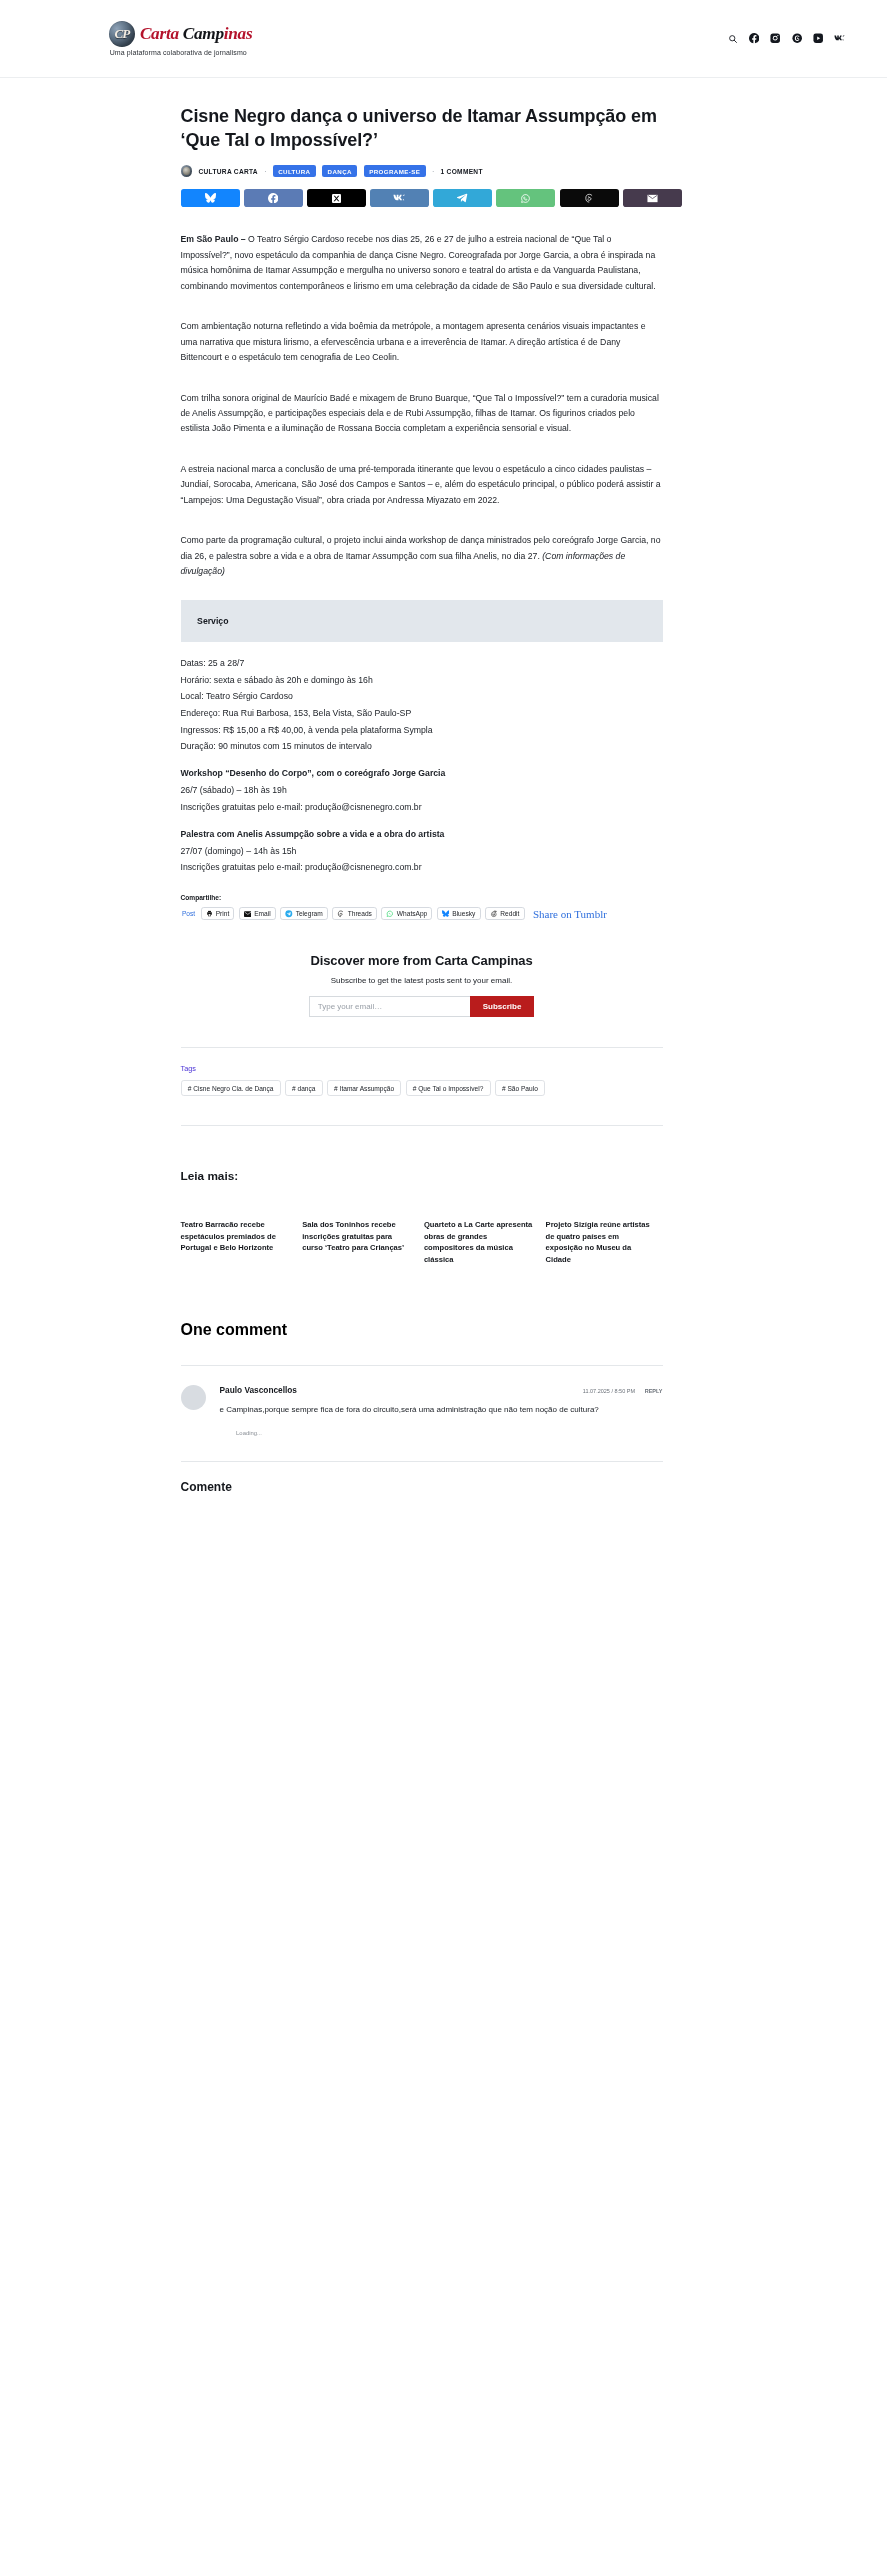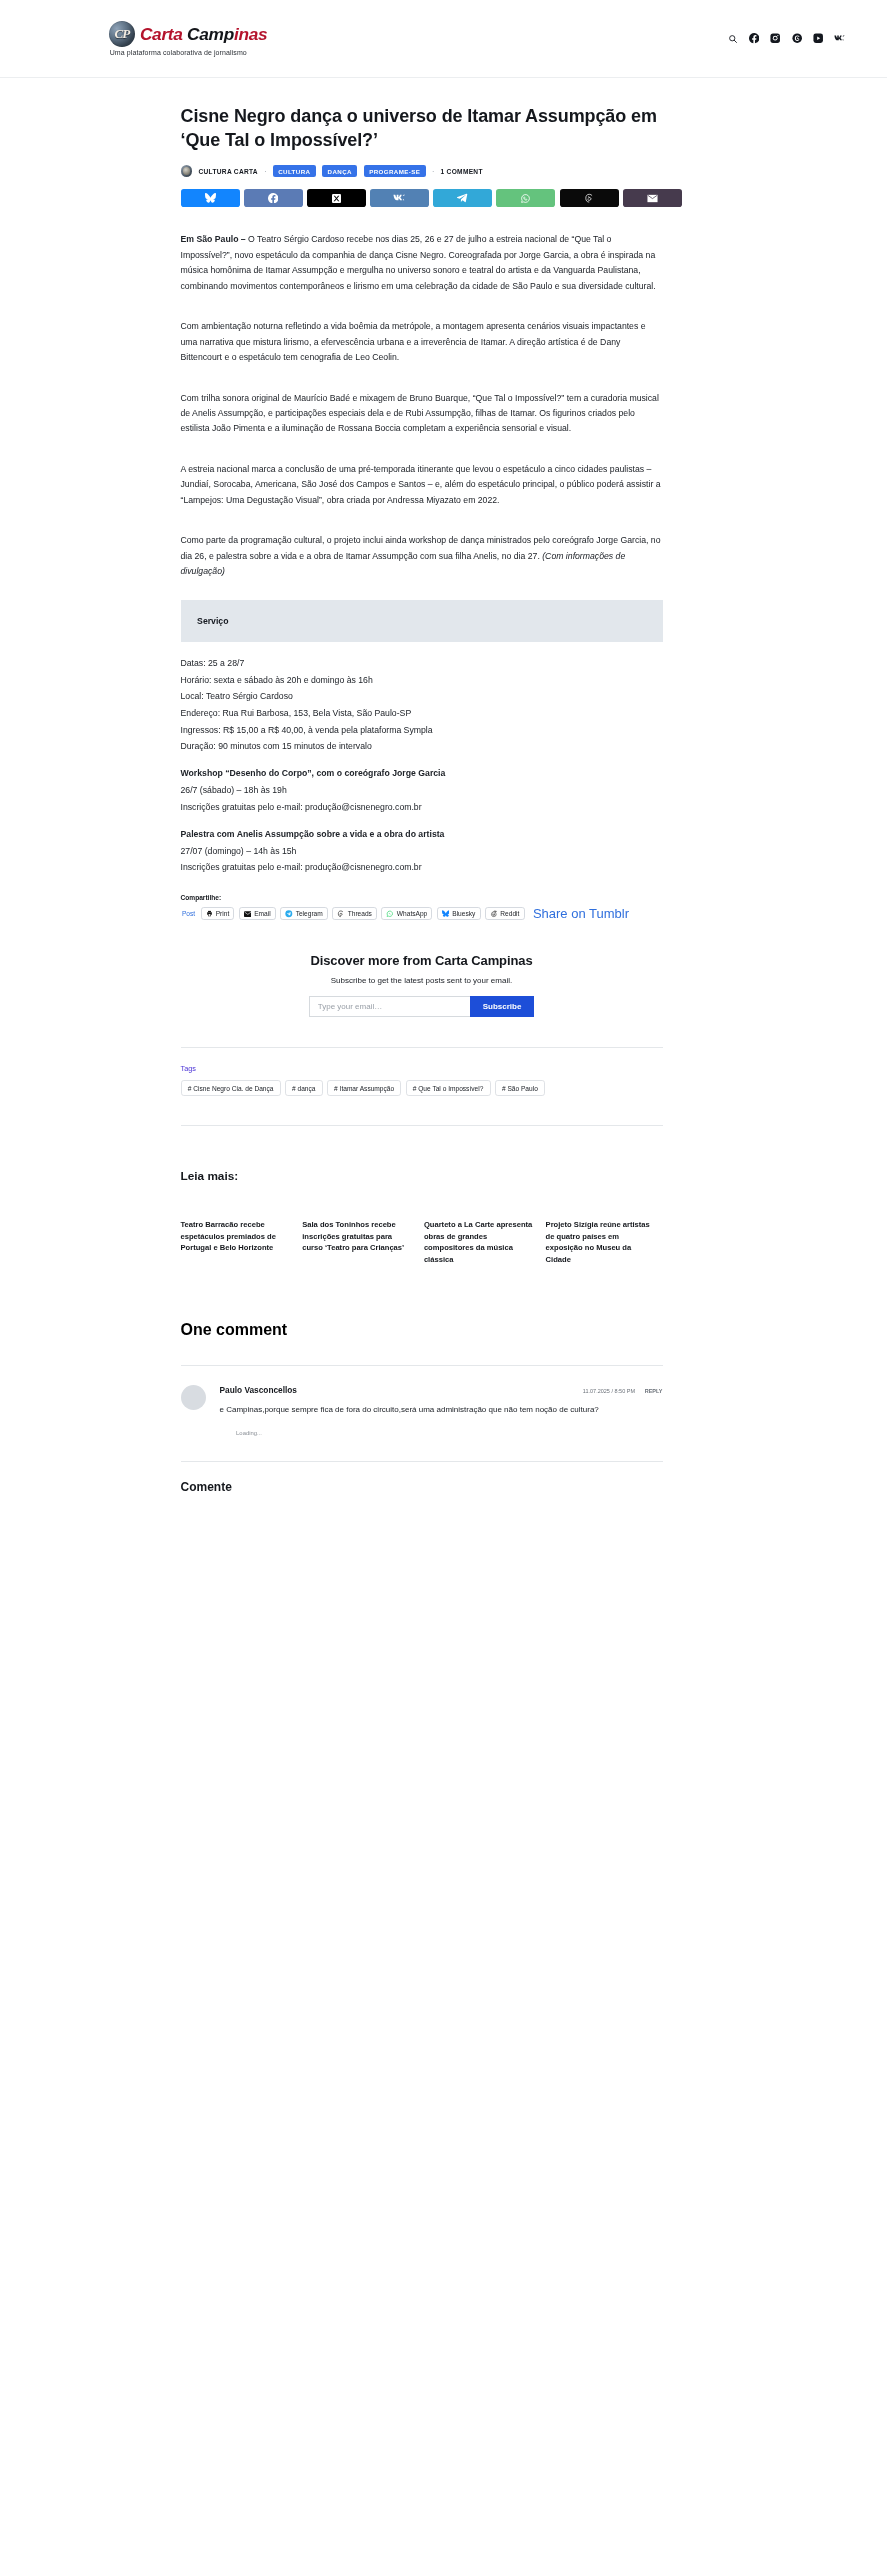--- a/index.html
+++ b/index.html
@@ -35,21 +35,21 @@
     content: "CP";
     position: absolute; inset: 0;
     display: flex; align-items: center; justify-content: center;
     font-family: "Liberation Serif", serif;
     font-weight: 700; font-style: italic;
     font-size: 13px; color: #f3ece2;
     letter-spacing: -0.7px;
     text-shadow: 0 0.7px 0.7px rgba(0,0,0,.5);
   }
   .brand-title {
-    font-family: Liberation Sans, sans-serif;
+    font-family: Liberation Serif, serif;
     font-size: 17.3px; font-weight: 700; font-style: italic;
     letter-spacing: -0.3px;
     white-space: nowrap;
   }
   .brand-title .c1 { color: #b4132c; }
   .brand-title .c2 { color: #14161a; }
   .brand-title .c3 { color: #b4132c; }
   .brand-tag {
     font-size: 7px; color: #2b2f35; letter-spacing: 0.1px;
     margin-left: 0.7px; white-space: nowrap;
@@ -165,39 +165,39 @@
   .share-small {
     display: flex; align-items: center; gap: 4.2px; margin-top: 6.2px; flex-wrap: wrap;
   }
   .ss {
     display: inline-flex; align-items: center; gap: 2.8px;
     border: 0.7px solid #d6dae0; border-radius: 2.8px;
     background: #fff; padding: 1.4px 4.2px; height: 13px;
     font-size: 6.6px; color: #1c1f24; cursor: pointer; white-space: nowrap;
   }
   .ss.plain { border: none; background: none; padding: 1.4px 1.4px; color:#2f6fdd; }
-  .ss.tumblr { border: none; background: none; color:#2f6fdd; font-size: 13px; padding-left:4.2px; }
+  .ss.tumblr { border: none; background: none; color:#2f6fdd; font-size: 11px; padding-left:4.2px;font-family:Liberation Serif, serif; }
   .ss svg { display:block; flex:none; }
 
   
   .subscribe {
     margin-top: 24px; width: 482px; text-align: center;
     padding: 8.3px 0 7px;
   }
   .subscribe h2 { font-size: 13px; font-weight: 700; color: #15181d; letter-spacing:-0.1px;}
   .subscribe p { font-size: 8px; color: #20242a; margin-top: 8.3px; }
   .sub-form { display: flex; justify-content: center; margin-top: 11px; }
   .sub-input {
     width: 161px; height: 21px; border: 0.7px solid #d6dade; border-right: none;
     padding: 0 7.6px; font-size: 8px; color: #20242a; outline: none;
     font-family: "Liberation Sans", sans-serif; background:#fff;
   }
   .sub-input::placeholder { color: #9aa0a8; }
   .sub-btn {
-    height: 21px; background: #1d4ed8; color: #fff; border: none;
+    height: 21px; background: #b91c1c; color: #fff; border: none;
     padding: 0 12.5px; font-size: 8px; font-weight: 600; cursor: pointer;
     font-family: "Liberation Sans", sans-serif;
   }
 
   .hr { width: 482px; height: 0.7px; background: #e4e7ea; margin-top: 23px; }
 
   
   .tags-block { margin-top: 16.6px; width: 482px; }
   .tags-label { font-size: 7.3px; color: #4b33d6; }
   .tags-row { display: flex; gap: 4.2px; margin-top: 7px; flex-wrap: wrap; }

